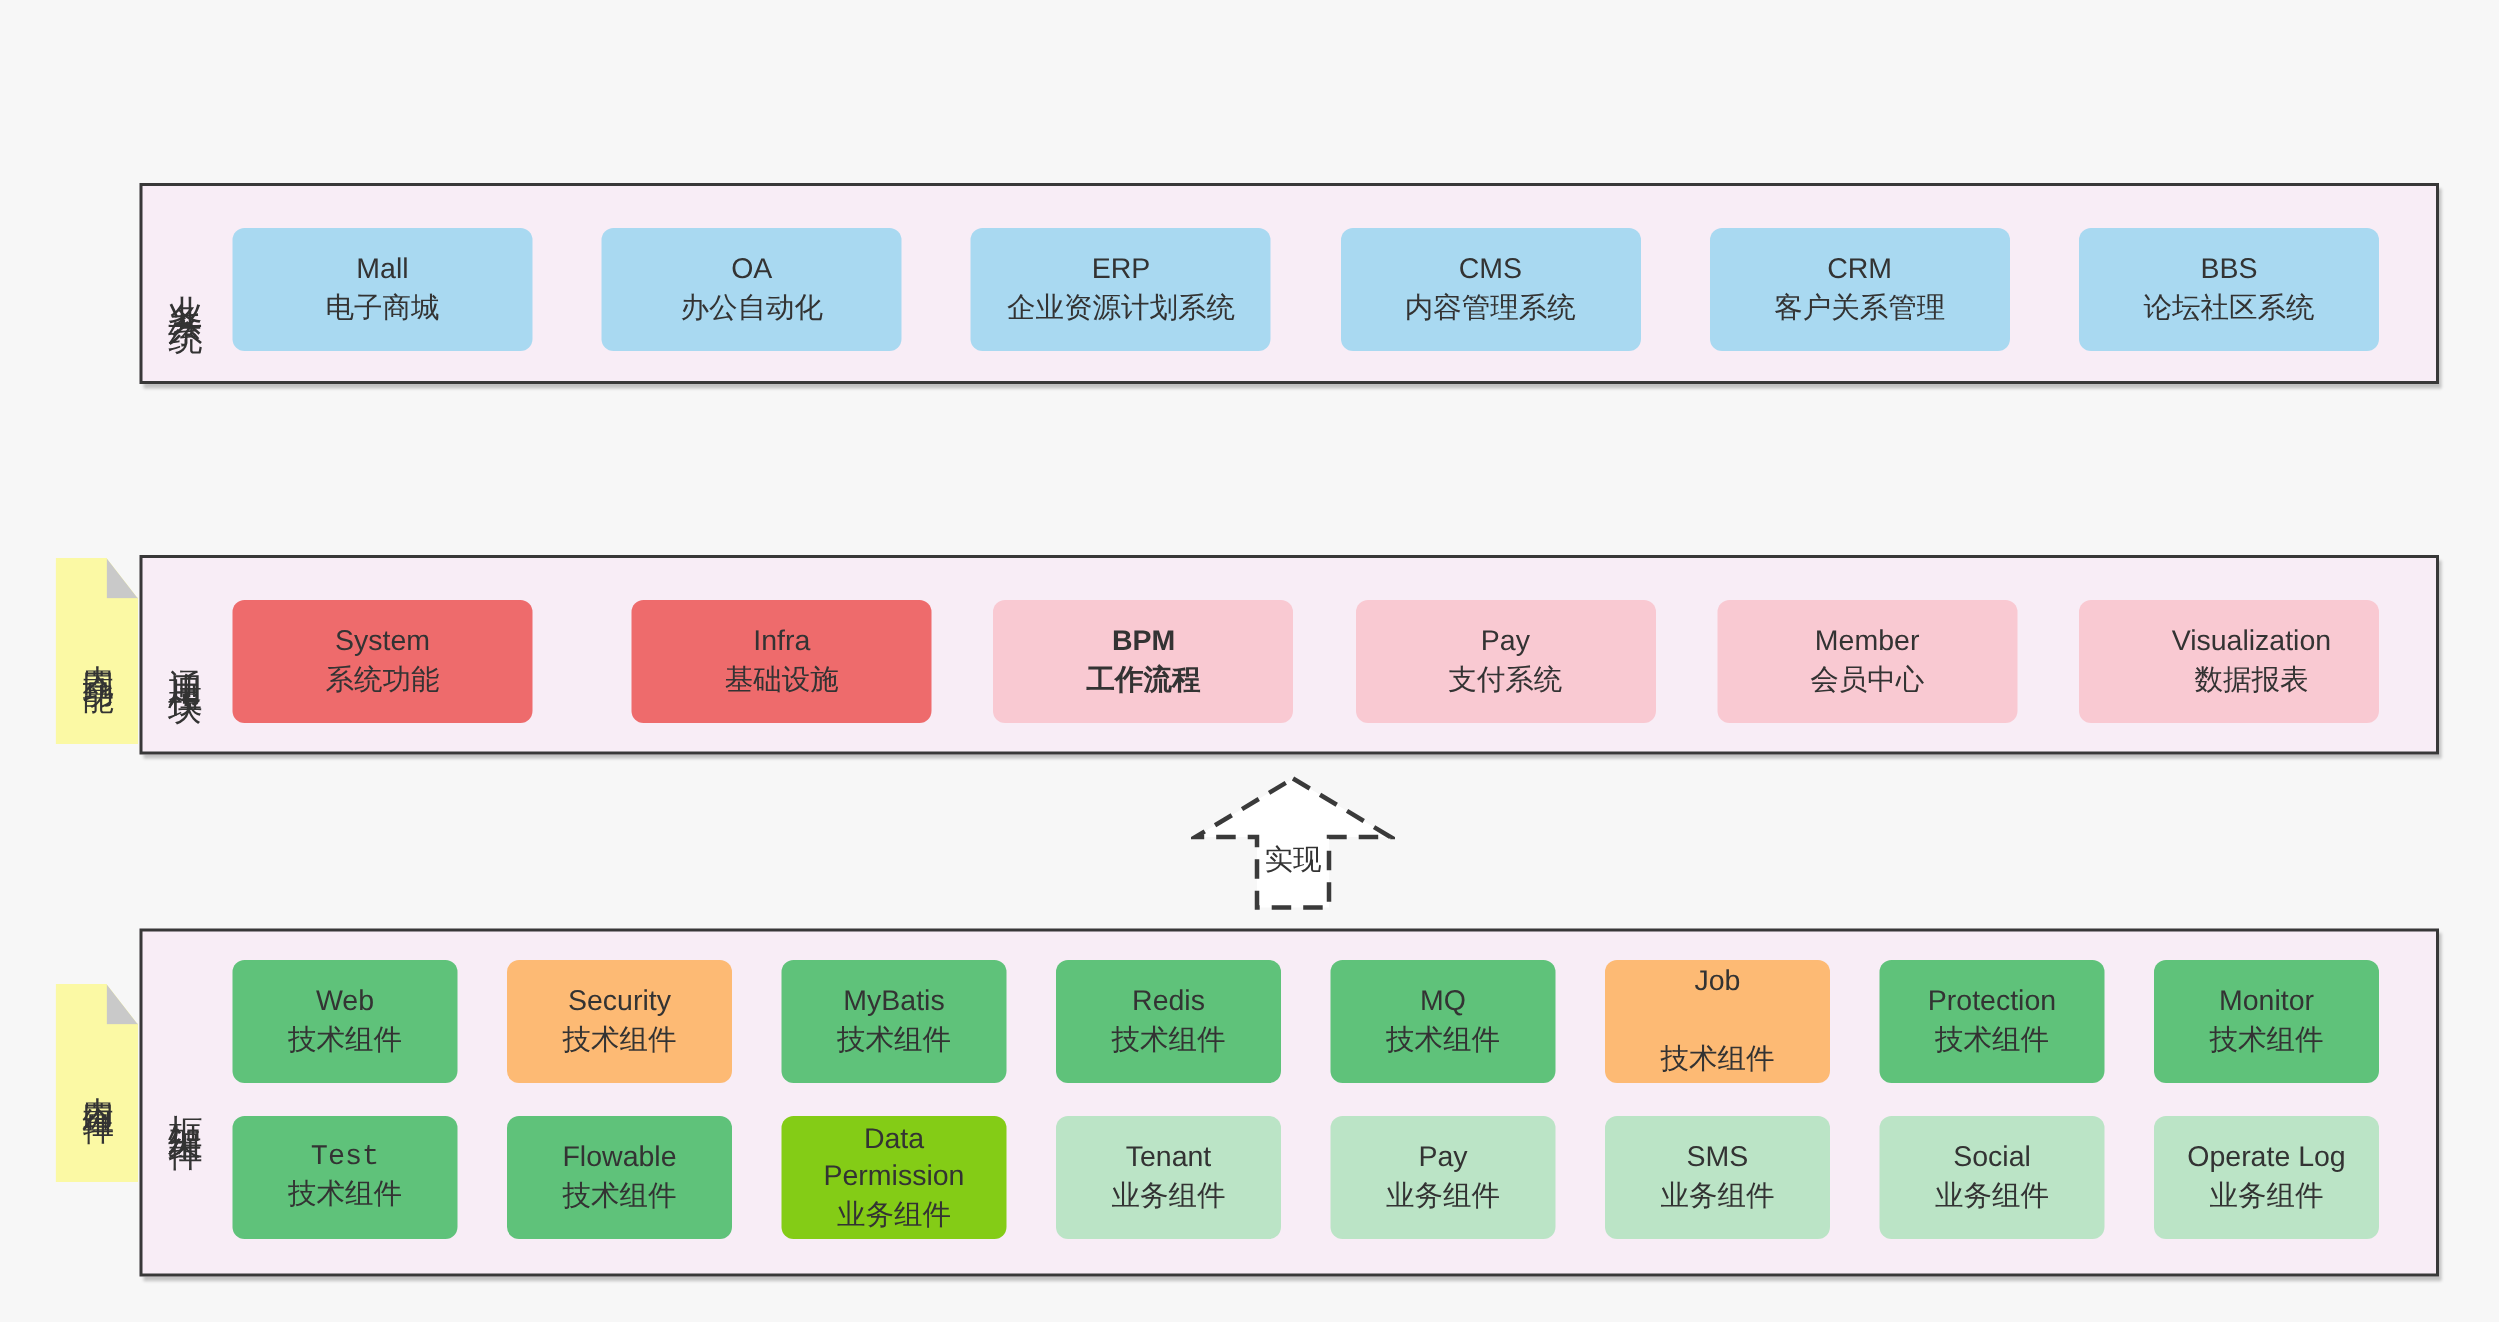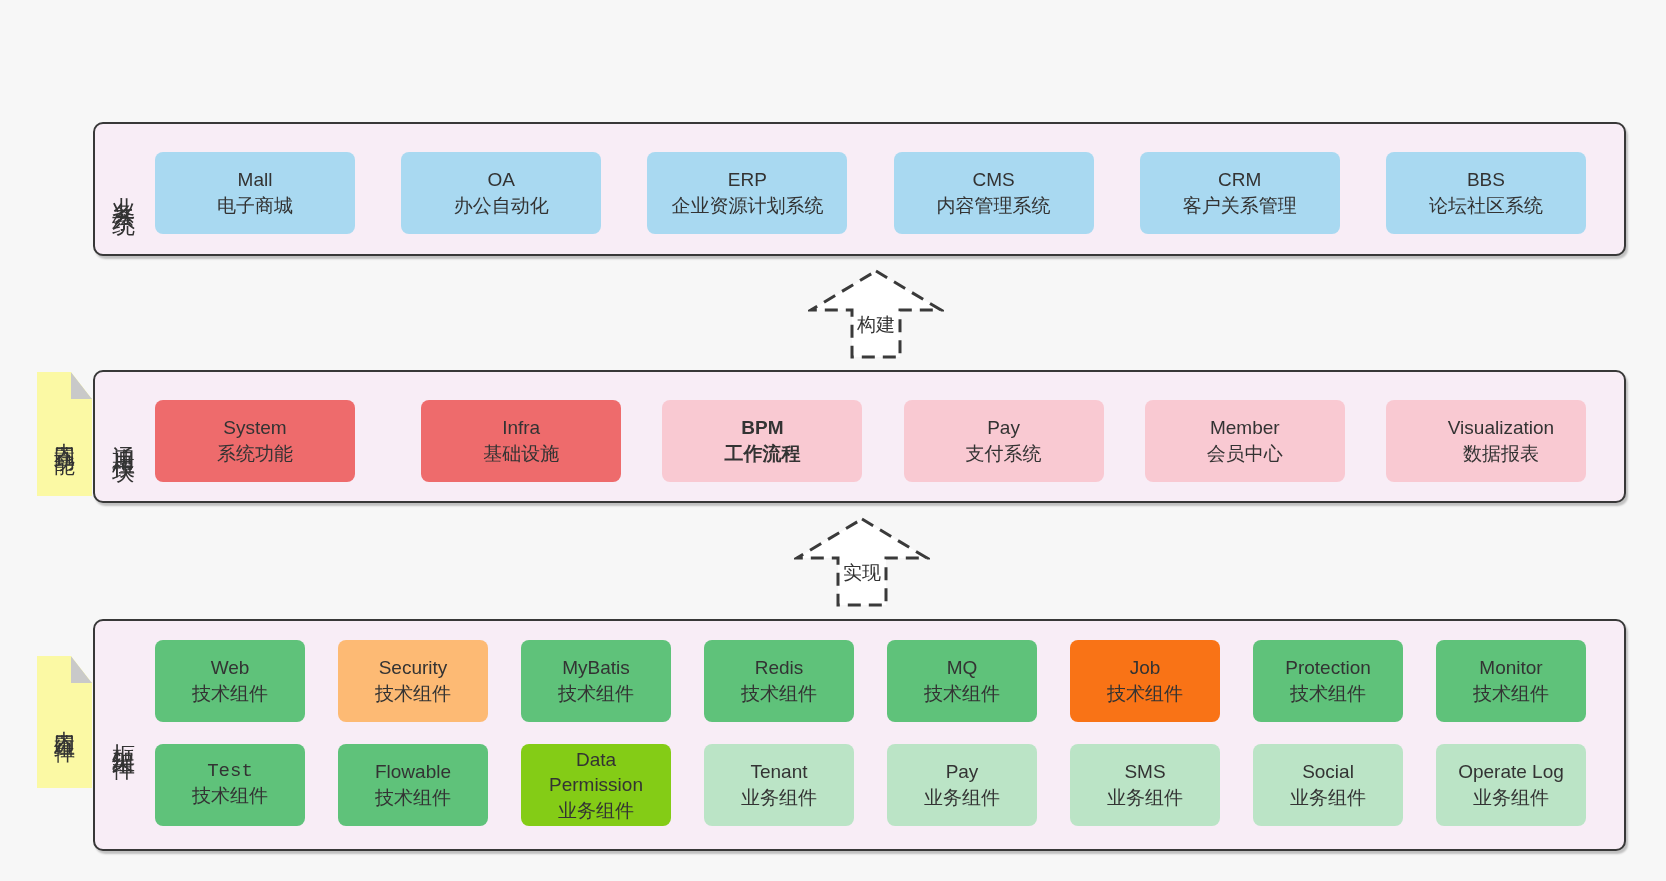--- a/index.html
+++ b/index.html
@@ -12,21 +12,21 @@
     position:relative;
     width:1666px;height:881px;
     background:#f7f7f7;
     overflow:hidden;
   }
   .layer{
     position:absolute;
     left:93px;width:1533px;
     background:#f8edf6;
     border:2px solid #383838;
-    border-radius:10px;
+    border-radius:0;
     box-sizing:border-box;
     box-shadow:2px 3px 2px rgba(0,0,0,0.22);
     z-index:2;
   }
   .layer-business{top:122px;height:134px;}
   .layer-modules{top:370px;height:133px;}
   .layer-components{top:619px;height:232px;}
   .vlabel{
     position:absolute;
     left:14px;top:50%;
@@ -136,26 +136,20 @@
           <div>CRM</div>
           <div>客户关系管理</div>
         </div>
         <div class="box box-wide" style="background: rgb(169, 217, 241);">
           <div>BBS</div>
           <div>论坛社区系统</div>
         </div>
       </div>
   </div>
 
-  <div class="arrow arrow-build">
-    <svg viewBox="0 0 136 92">
-      <path d="M68 3 L133 42 L92 42 L92 89 L44 89 L44 42 L3 42 Z" fill="#ffffff" stroke="#3a3a3a" stroke-width="3" stroke-dasharray="13 8" stroke-linejoin="miter"></path>
-    </svg>
-    <span class="arrow-label">构建</span>
-  </div>
 
   <div class="sticky sticky-modules">
     <span class="fold"></span>
     <span class="vtext">内置功能</span>
   </div>
   <div class="layer layer-modules">
     <div class="vlabel">通用模块</div>
     <div class="box-row row-six">
         <div class="box box-wide" style="background: rgb(238, 107, 108);">
           <div>System</div>
@@ -211,21 +205,21 @@
           <div>技术组件</div>
         </div>
         <div class="box box-narrow" style="background: rgb(95, 194, 122);">
           <div>Redis</div>
           <div>技术组件</div>
         </div>
         <div class="box box-narrow" style="background: rgb(95, 194, 122);">
           <div>MQ</div>
           <div>技术组件</div>
         </div>
-        <div class="box box-narrow" style="background: #f97316;">
+        <div class="box box-narrow" style="background: #fdba74; justify-content: space-between;">
           <div>Job</div>
           <div>技术组件</div>
         </div>
         <div class="box box-narrow" style="background: rgb(95, 194, 122);">
           <div>Protection</div>
           <div>技术组件</div>
         </div>
         <div class="box box-narrow" style="background: rgb(95, 194, 122);">
           <div>Monitor</div>
           <div>技术组件</div>

